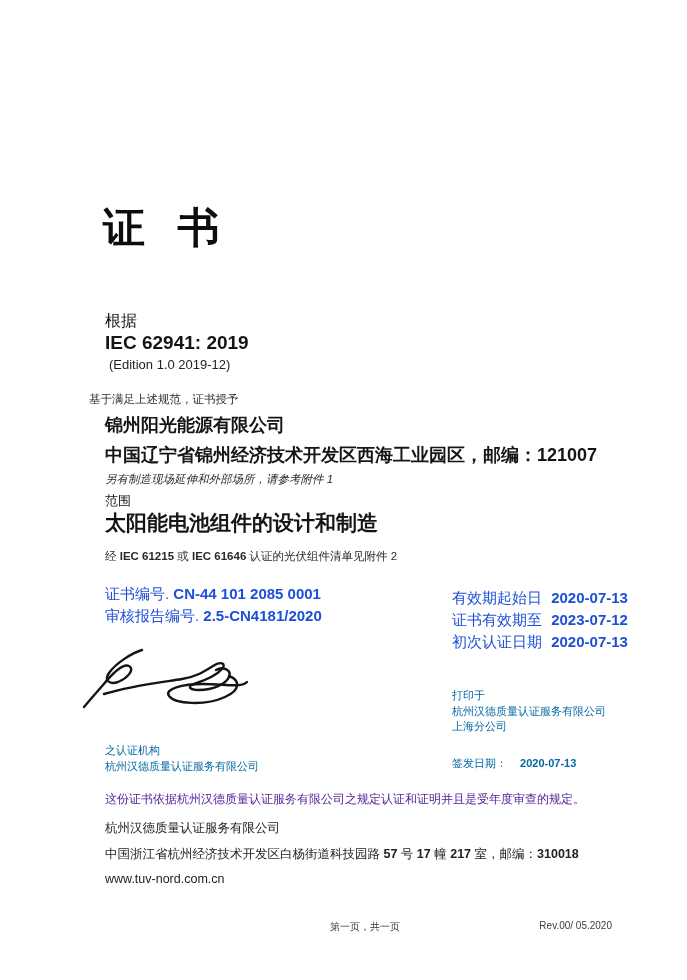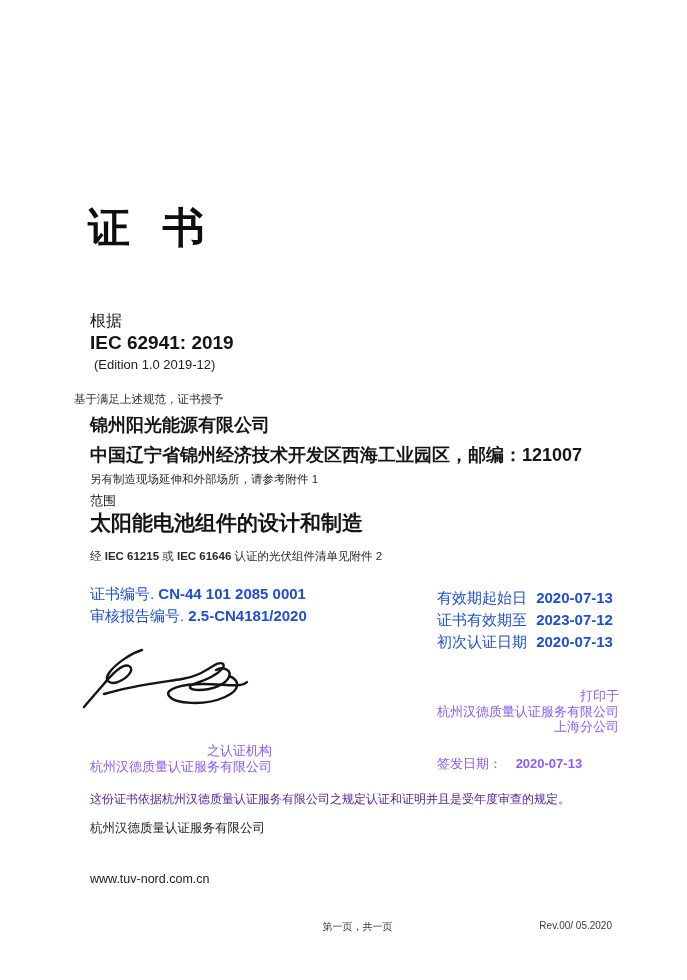--- a/index.html
+++ b/index.html
@@ -5,41 +5,41 @@
   html, body { margin: 0; padding: 0; background: #ffffff; }
   .page {
     position: relative;
     width: 687px;
     height: 980px;
     background: #ffffff;
     font-family: "Liberation Sans", sans-serif;
     color: #151515;
     overflow: hidden;
   }
-  .abs { position: absolute; white-space: nowrap; }
+  .abs { position: absolute; white-space: nowrap; margin-left: 15px; }
 
   .doc-title {
     font-family: "DejaVu Serif", serif;
     font-weight: bold;
     font-size: 42px;
     letter-spacing: 2px;
     word-spacing: 14px;
     color: #0d0d0d;
   }
   .basis-label   { font-size: 16px; }
   .standard      { font-size: 19px; font-weight: bold; }
   .edition       { font-size: 13px; color: #222; }
 
   .small-note    { font-size: 11.5px; color: #2a2a2a; }
   .company-line  { font-size: 18px; font-weight: bold; }
   .scope-label   { font-size: 13px; }
   .scope-title   { font-size: 21px; font-weight: bold; }
 
   .meta          { font-size: 15px; line-height: 22px; color: #1d4ed8; }
-  .meta-sm       { font-size: 13px; line-height: 15.5px; color: #8b5cf6; text-align: right; }
+  .meta-sm       { font-size: 11px; line-height: 15.5px; color: #0369a1; }
   .val           { font-weight: bold; font-family: "Liberation Sans", sans-serif; }
   .gap-sm        { margin-left: 5px; }
   .gap-md        { margin-left: 10px; }
 
   .disclaimer    { font-size: 12px; color: #4c1d95; }
   .issuer-line   { font-size: 12.5px; color: #222; }
   .footer-text   { font-size: 10px; color: #3a3a3a; }
 
   .signature-box { position: absolute; left: 78px; top: 643px; }
   .signature-box svg { display: block; }
@@ -51,21 +51,21 @@
 
   <div class="abs doc-title" style="left:88px; top:200px;">证 书</div>
 
   <div class="abs basis-label" style="left:90px; top:311px;">根据</div>
   <div class="abs standard" style="left:90px; top:332px;">IEC 62941: 2019</div>
   <div class="abs edition" style="left:94px; top:357px;">(Edition 1.0 2019-12)</div>
 
   <div class="abs small-note" style="left:74px; top:392px;">基于满足上述规范，证书授予</div>
   <div class="abs company-line" style="left:90px; top:413px;">锦州阳光能源有限公司</div>
   <div class="abs company-line" style="left:90px; top:443px;">中国辽宁省锦州经济技术开发区西海工业园区，邮编：121007</div>
-  <div class="abs small-note" style="left:90px; top:472px;">另有制造现场延伸和外部场所，请参考附件 1</div>
+  <div class="abs small-note" style="left:90px; top:472px;font-style:italic;">另有制造现场延伸和外部场所，请参考附件 1</div>
 
   <div class="abs scope-label" style="left:90px; top:492px;">范围</div>
   <div class="abs scope-title" style="left:90px; top:509px;">太阳能电池组件的设计和制造</div>
   <div class="abs small-note" style="left:90px; top:549px;">
     <span>经 </span><span class="val">IEC 61215</span><span> 或 </span><span class="val">IEC 61646</span><span> 认证的光伏组件清单见附件 2</span>
   </div>
 
   <div class="abs meta" style="left:90px; top:583px;">
     <div>
       <span>证书编号.</span>
@@ -114,18 +114,21 @@
   </div>
 
   <div class="abs meta-sm" style="left:437px; top:756px;">
     <span>签发日期：</span>
     <span class="val gap-md">2020-07-13</span>
   </div>
 
   <div class="abs disclaimer" style="left:90px; top:791px;">这份证书依据杭州汉德质量认证服务有限公司之规定认证和证明并且是受年度审查的规定。</div>
 
   <div class="abs issuer-line" style="left:90px; top:820px;">杭州汉德质量认证服务有限公司</div>
+  <div class="abs issuer-line" style="left:90px; top:846px;">
+    <span>中国浙江省杭州经济技术开发区白杨街道科技园路 </span><span class="val">57</span><span> 号 </span><span class="val">17</span><span> 幢 </span><span class="val">217</span><span> 室，邮编：</span><span class="val">310018</span>
+  </div>
   <div class="abs issuer-line" style="left:90px; top:872px;">www.tuv-nord.com.cn</div>
 
   <div class="abs footer-text" style="left:0; right:0; top:920px; text-align:center;padding-left:28px;">第一页，共一页</div>
   <div class="abs footer-text" style="right:75px; top:920px;">Rev.00/ 05.2020</div>
 
 </div>
 
 </body></html>

